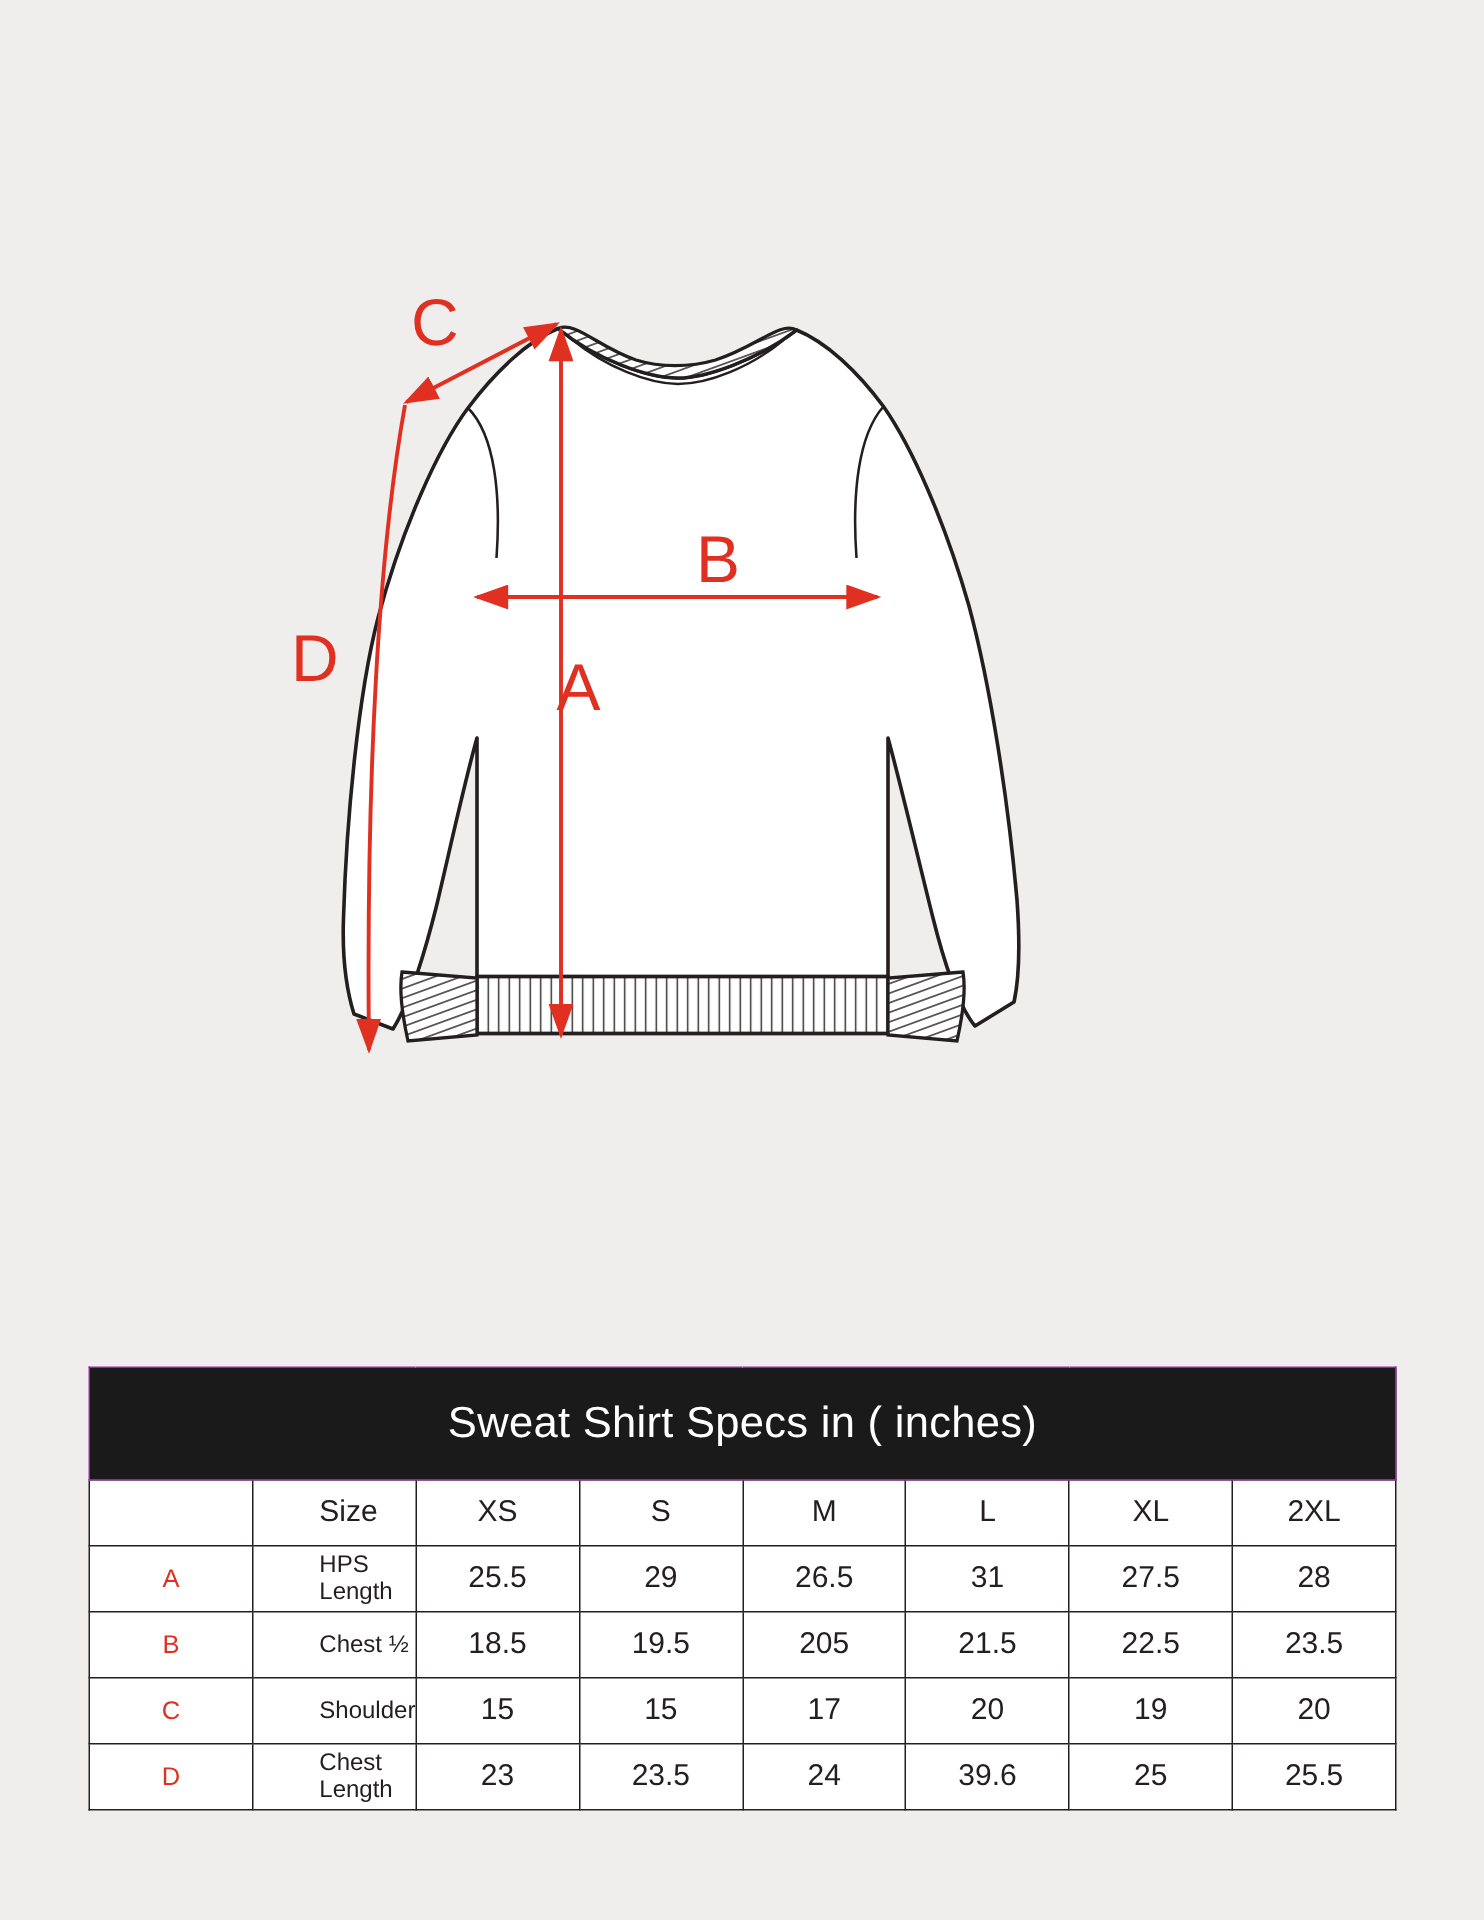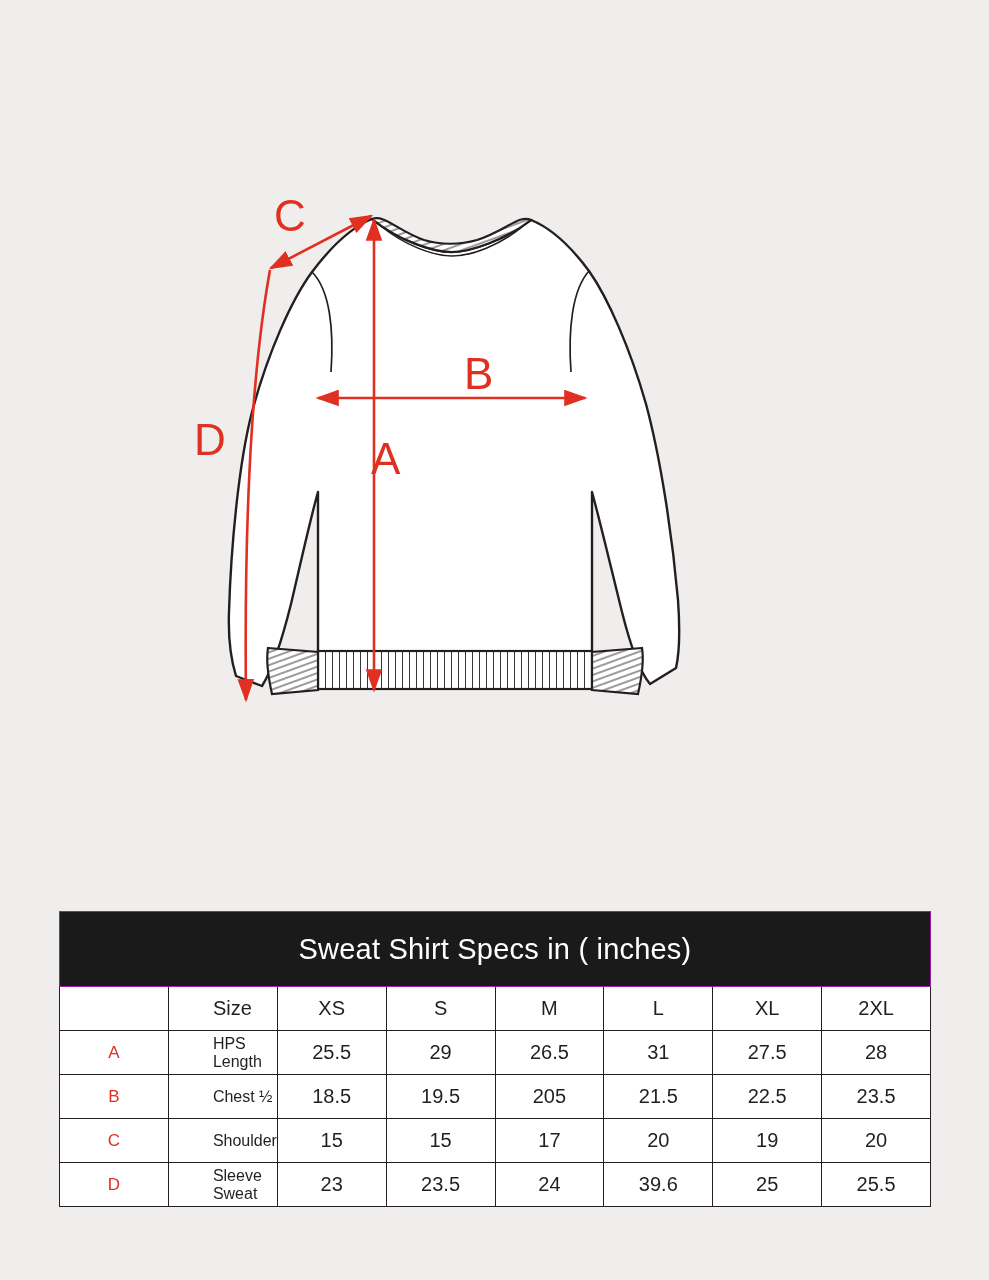--- a/index.html
+++ b/index.html
@@ -230,21 +230,21 @@
       <td class="col-size">15</td>
       <td class="col-size">15</td>
       <td class="col-size">17</td>
       <td class="col-size">20</td>
       <td class="col-size">19</td>
       <td class="col-size">20</td>
     </tr>
 
     <tr class="data-row">
       <td class="col-key">D</td>
-      <td class="col-name">Sleeve Sweat</td>
+      <td class="col-name">Chest Length</td>
       <td class="col-size">23</td>
       <td class="col-size">23.5</td>
       <td class="col-size">24</td>
       <td class="col-size">39.6</td>
       <td class="col-size">25</td>
       <td class="col-size">25.5</td>
     </tr>
   </tbody>
     </table>
 

